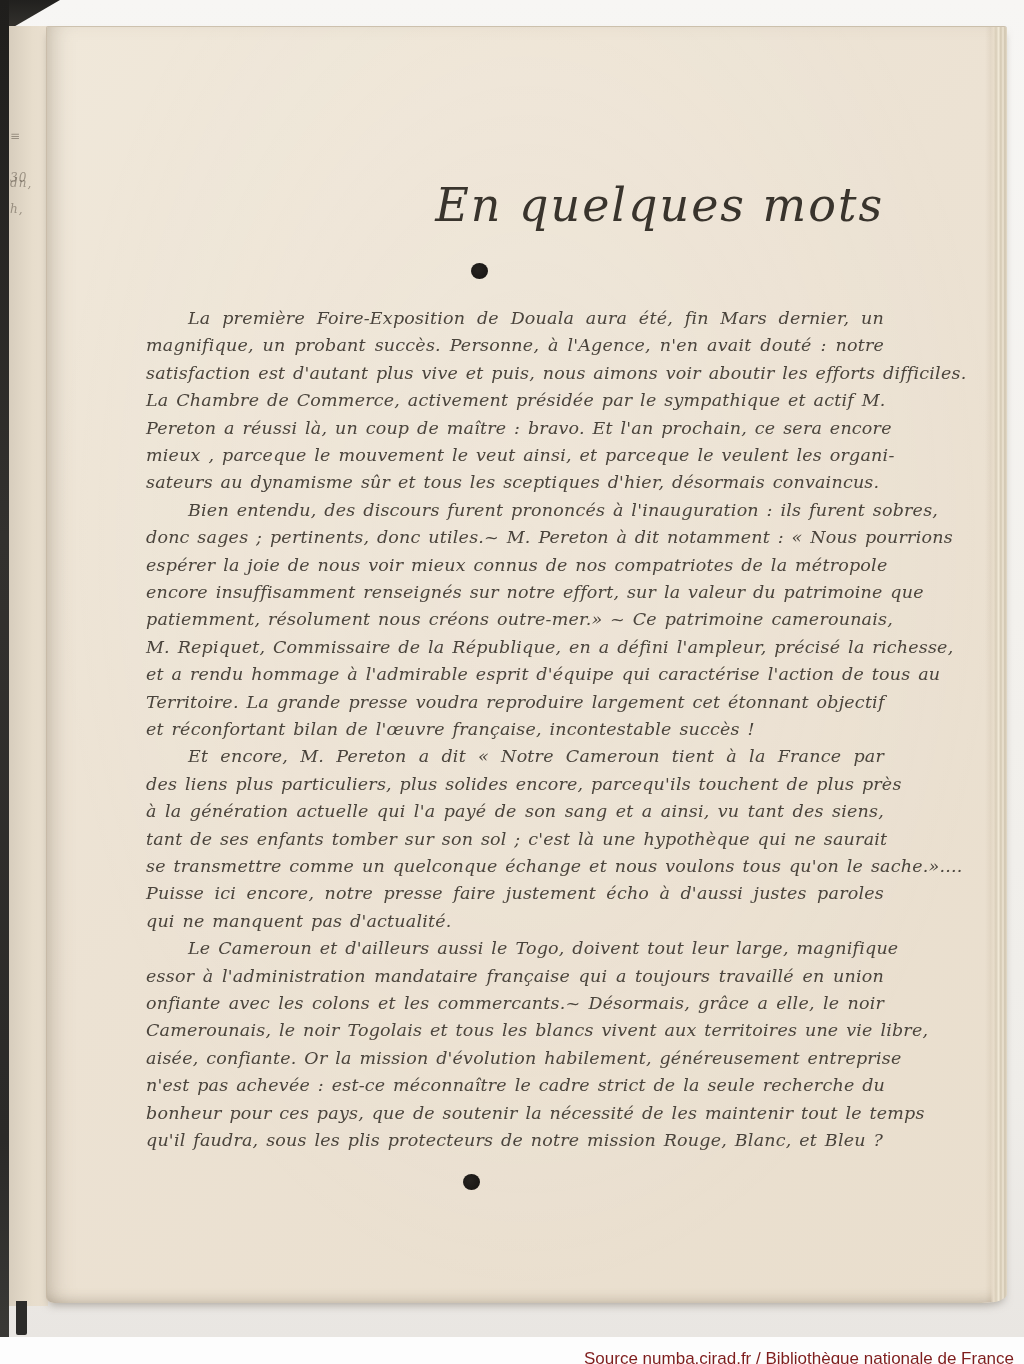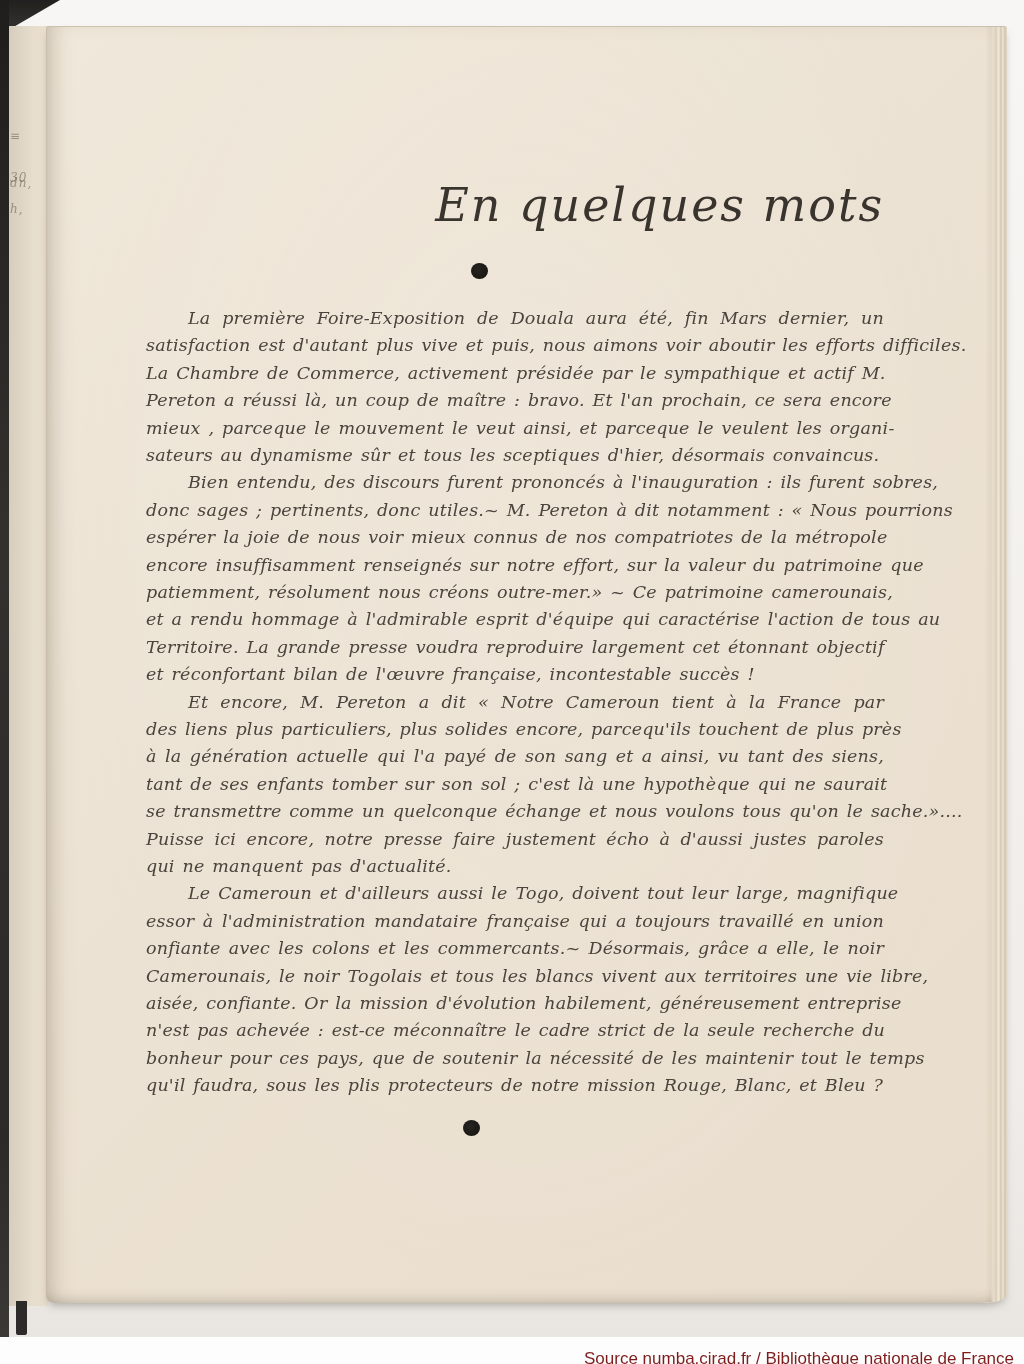--- a/index.html
+++ b/index.html
@@ -107,32 +107,34 @@
 <div class="spine-foot"></div>
 
 <div class="page">
   <div class="page-stack"></div>
   <div class="content">
     <div class="title">En quelques mots</div>
     <div class="dot top"></div>
     <div class="body-text" id="body-text">
         <div>
           <div class="line first">La première Foire-Exposition de Douala aura été, fin Mars dernier, un</div>
+          <div class="line">magnifique, un probant succès. Personne, à l'Agence, n'en avait douté : notre</div>
           <div class="line">satisfaction est d'autant plus vive et puis, nous aimons voir aboutir les efforts difficiles.</div>
           <div class="line">La Chambre de Commerce, activement présidée par le sympathique et actif M.</div>
           <div class="line">Pereton a réussi là, un coup de maître : bravo. Et l'an prochain, ce sera encore</div>
           <div class="line">mieux , parceque le mouvement le veut ainsi, et parceque le veulent les organi-</div>
           <div class="line plast">sateurs au dynamisme sûr et tous les sceptiques d'hier, désormais convaincus.</div>
         </div>
         <div>
           <div class="line first">Bien entendu, des discours furent prononcés à l'inauguration : ils furent sobres,</div>
           <div class="line">donc sages ; pertinents, donc utiles.~ M. Pereton à dit notamment : « Nous pourrions</div>
           <div class="line">espérer la joie de nous voir mieux connus de nos compatriotes de la métropole</div>
           <div class="line">encore insuffisamment renseignés sur notre effort, sur la valeur du patrimoine que</div>
           <div class="line">patiemment, résolument nous créons outre-mer.» ~ Ce patrimoine camerounais,</div>
+          <div class="line">M. Repiquet, Commissaire de la République, en a défini l'ampleur, précisé la richesse,</div>
           <div class="line">et a rendu hommage à l'admirable esprit d'équipe qui caractérise l'action de tous au</div>
           <div class="line">Territoire. La grande presse voudra reproduire largement cet étonnant objectif</div>
           <div class="line plast">et réconfortant bilan de l'œuvre française, incontestable succès !</div>
         </div>
         <div>
           <div class="line first">Et encore, M. Pereton a dit « Notre Cameroun tient à la France par</div>
           <div class="line">des liens plus particuliers, plus solides encore, parcequ'ils touchent de plus près</div>
           <div class="line">à la génération actuelle qui l'a payé de son sang et a ainsi, vu tant des siens,</div>
           <div class="line">tant de ses enfants tomber sur son sol ; c'est là une hypothèque qui ne saurait</div>
           <div class="line">se transmettre comme un quelconque échange et nous voulons tous qu'on le sache.»....</div>

